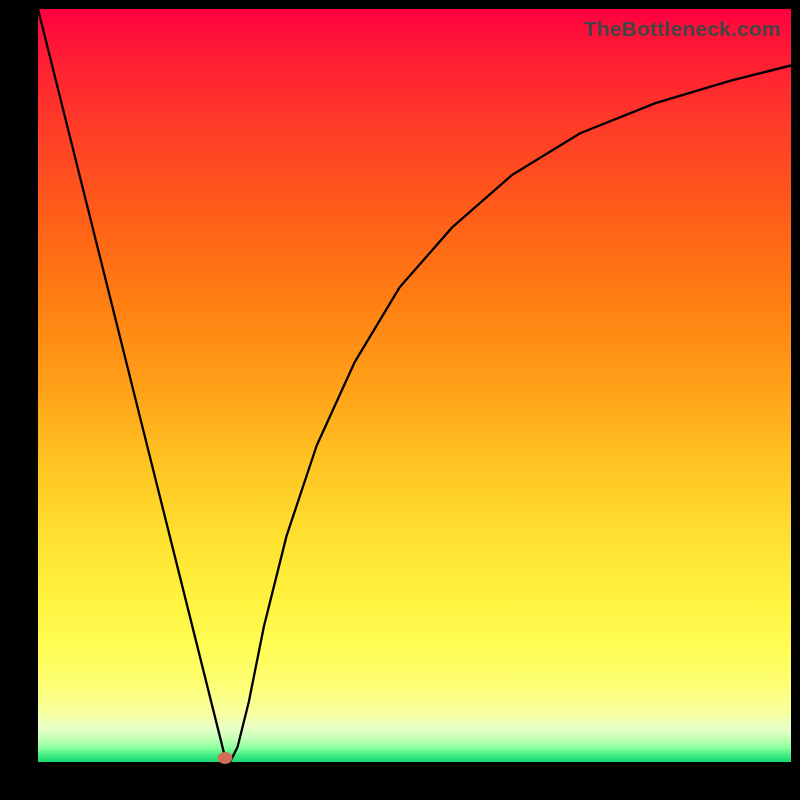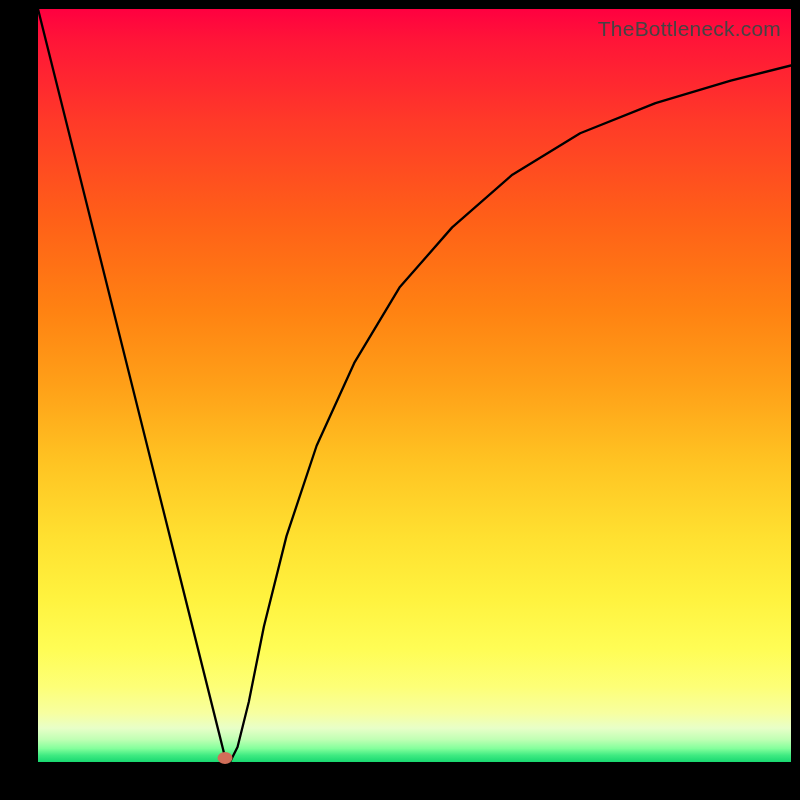--- a/index.html
+++ b/index.html
@@ -43,21 +43,21 @@
       #40eb82 99.1%,
       #18d870 100%
     );
   }
   .watermark {
     position: absolute;
     top: 8px;
     right: 10px;
     color: #444444;
     font-size: 21px;
-    font-weight: 400;
+    font-weight: 700;
     letter-spacing: 0.2px;
     pointer-events: none;
   }
   .curve-svg {
     position: absolute;
     left: 0;
     top: 0;
     width: 753px;
     height: 753px;
     pointer-events: none;

